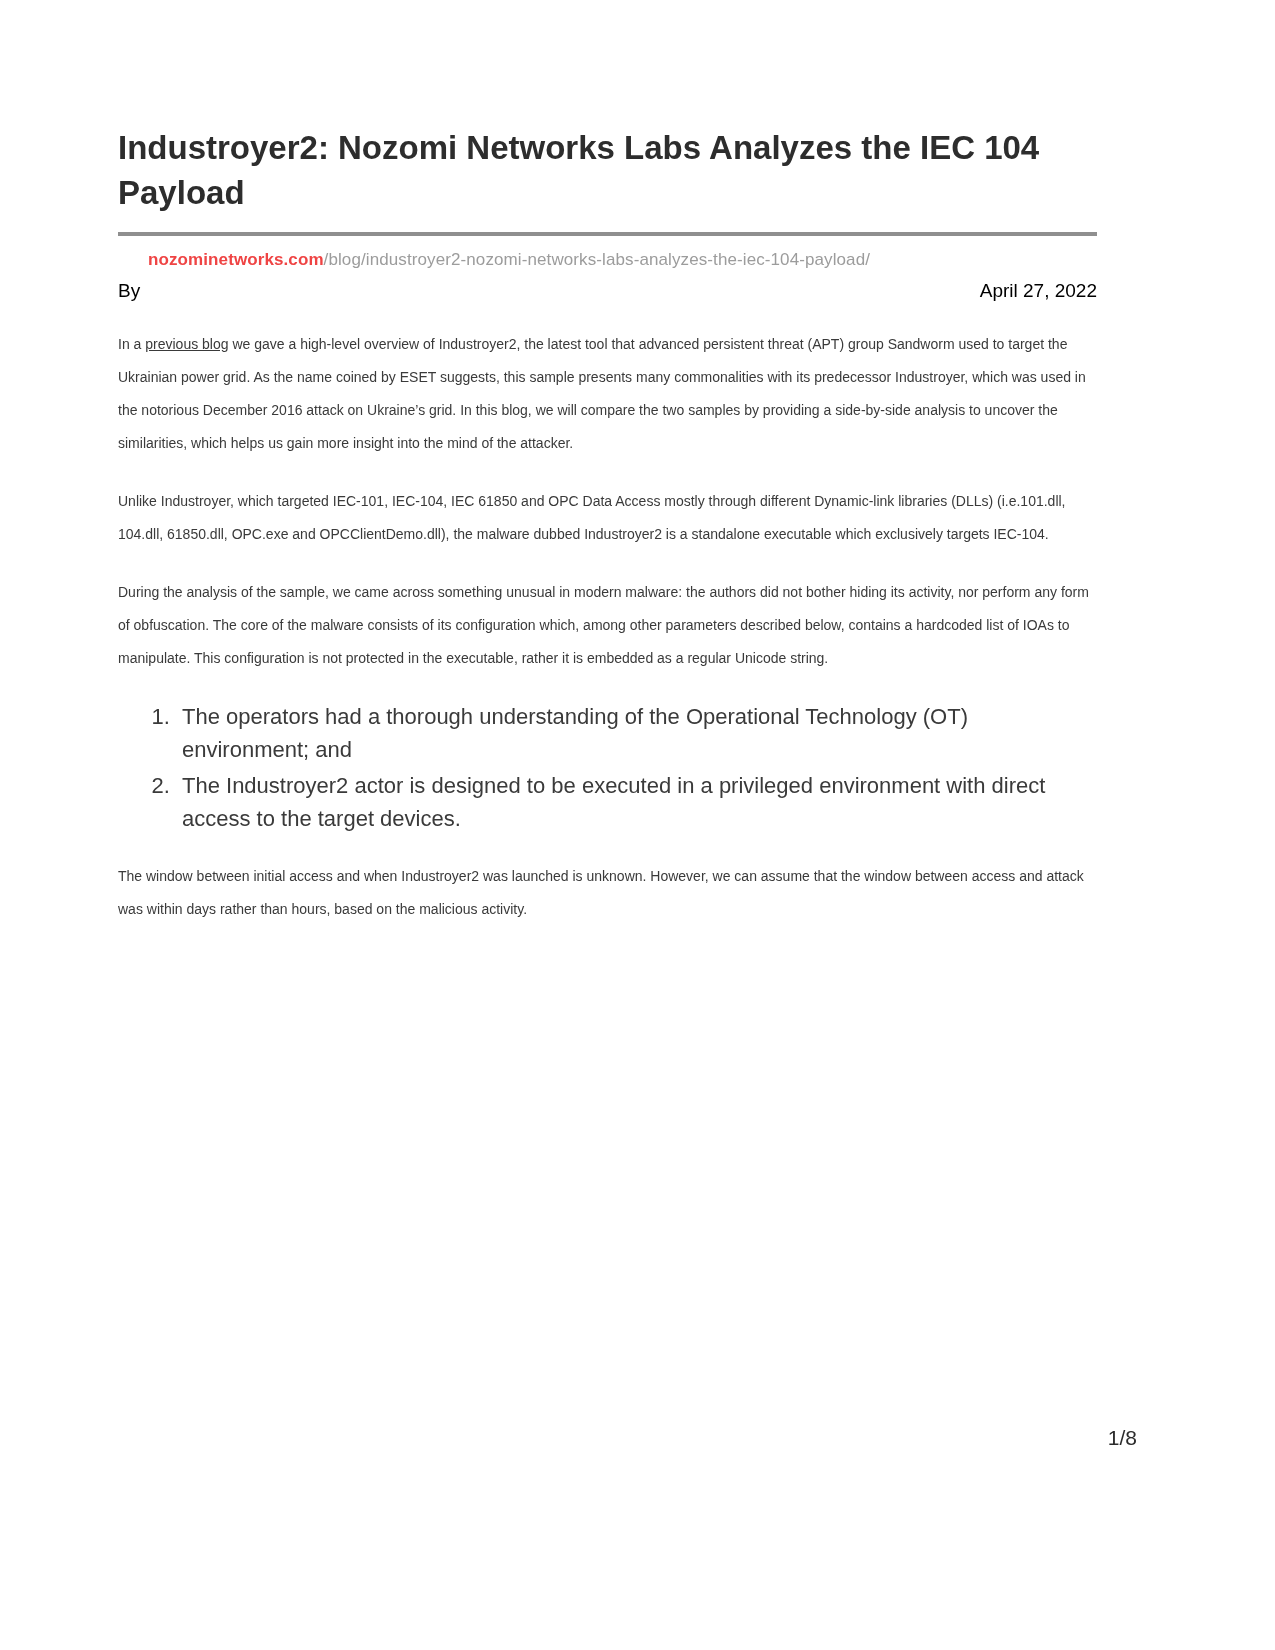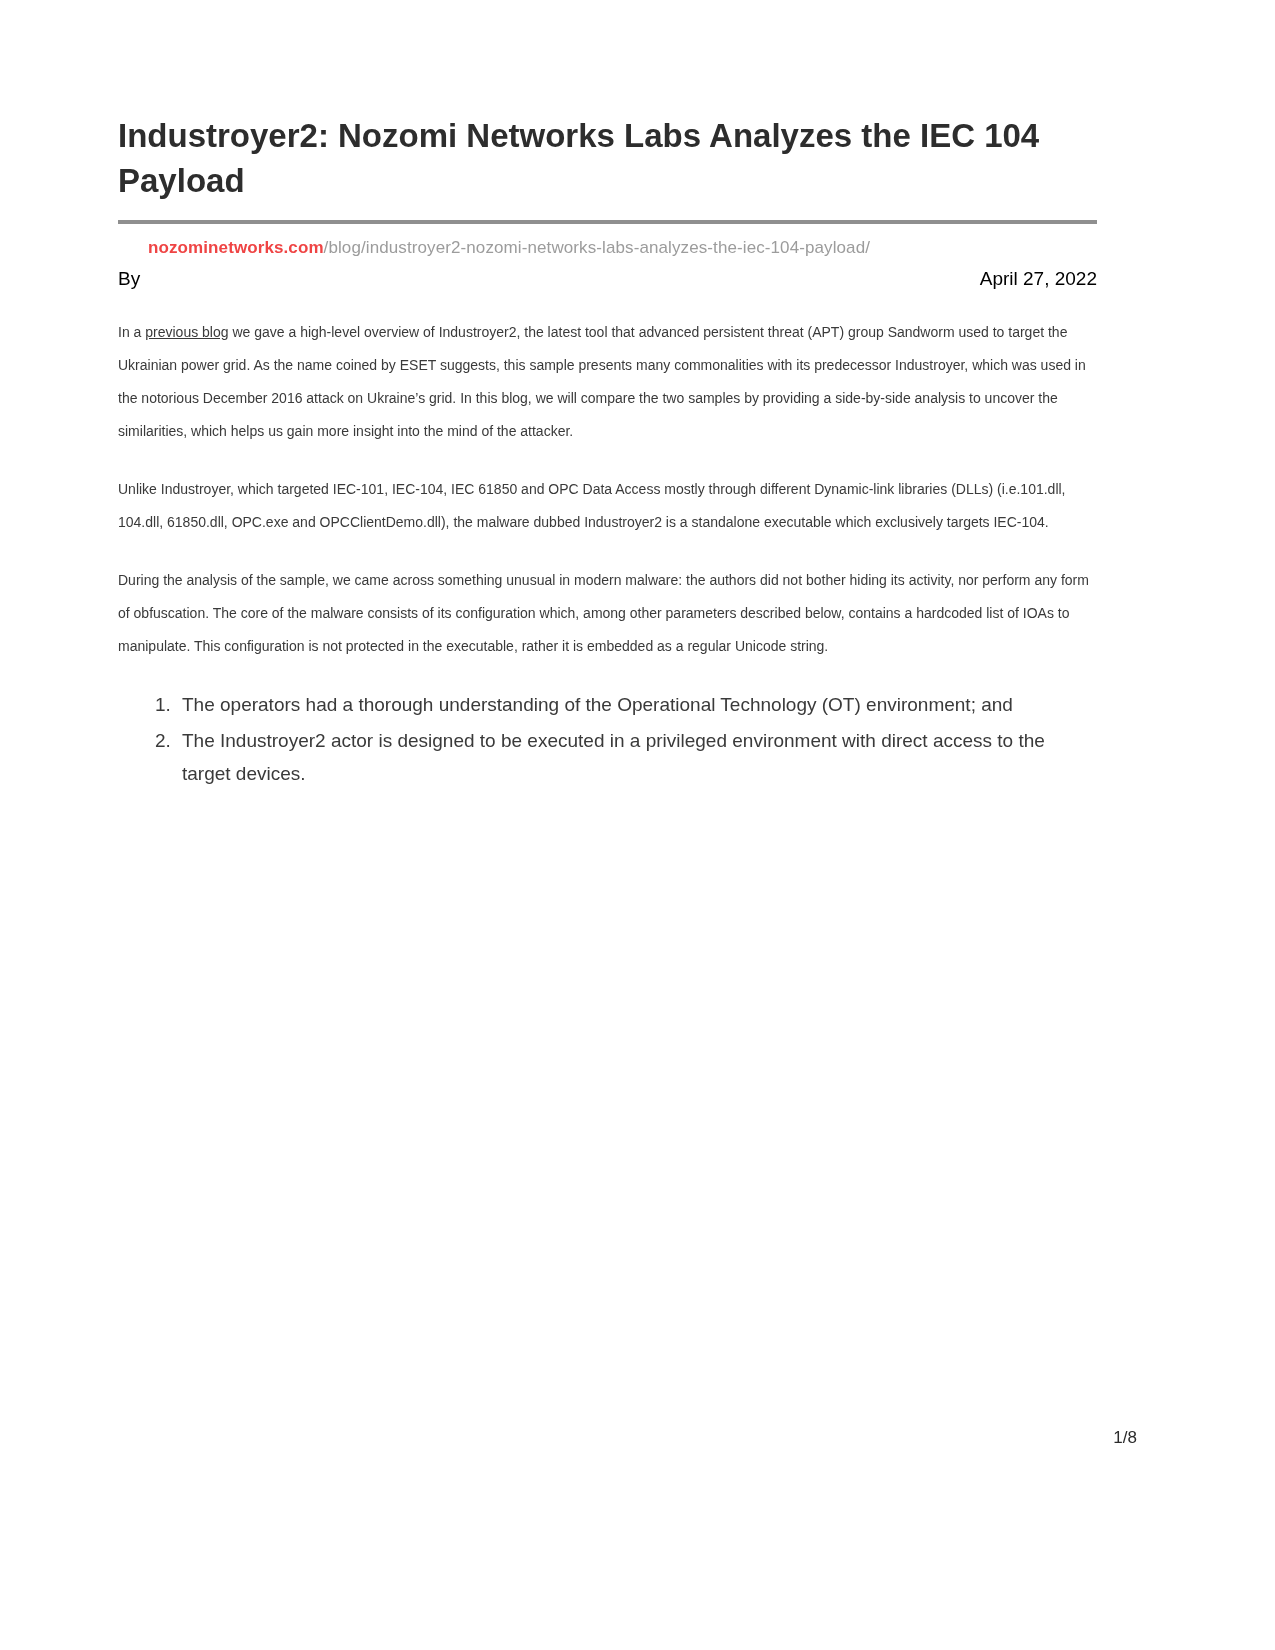--- a/index.html
+++ b/index.html
@@ -10,21 +10,21 @@
     body {
       font-family: "Liberation Sans", sans-serif;
       -webkit-font-smoothing: antialiased;
     }
     .page {
       position: relative;
       width: 1275px;
       height: 1544px;
       background: #ffffff;
       overflow: hidden;
-      margin: 4px auto;
+      margin: 16px auto;
     }
     .content {
       padding: 110px 178px 0 118px;
     }
     .article-title {
       font-size: 33px;
       line-height: 1.36;
       font-weight: bold;
       color: #2d2d2d;
       margin: 0 0 16px 0;
@@ -63,33 +63,33 @@
       margin: 0;
     }
     .inline-link {
       color: #3a3a3a;
       text-decoration: underline;
       cursor: pointer;
     }
     ol.numbered-list {
       margin: 0 0 25px 0;
       padding: 0 0 0 58px;
-      font-size: 19px;
+      font-size: 22px;
       line-height: 33px;
       color: #3a3a3a;
     }
     ol.numbered-list li {
       padding-left: 6px;
       margin: 0 0 3px 0;
     }
     .page-number {
       position: absolute;
       right: 138px;
-      bottom: 100px;
-      font-size: 17px;
+      bottom: 110px;
+      font-size: 21px;
       color: #2b2b2b;
     }
   </style>
 </head>
 <body>
 
 <div class="page">
   <div class="content">
 
     <h1 class="article-title">Industroyer2: Nozomi Networks Labs Analyzes the IEC 104 Payload</h1>
@@ -110,17 +110,18 @@
     <div class="para">Unlike Industroyer, which targeted IEC-101, IEC-104, IEC 61850 and OPC Data Access mostly through different Dynamic-link libraries (DLLs) (i.e.101.dll, 104.dll, 61850.dll, OPC.exe and OPCClientDemo.dll), the malware dubbed Industroyer2 is a standalone executable which exclusively targets IEC-104.</div>
 
     <div class="para">During the analysis of the sample, we came across something unusual in modern malware: the authors did not bother hiding its activity, nor perform any form of obfuscation. The core of the malware consists of its configuration which, among other parameters described below, contains a hardcoded list of IOAs to manipulate. This configuration is not protected in the executable, rather it is embedded as a regular Unicode string.</div>
 
 
     <ol class="numbered-list">
       <li>The operators had a thorough understanding of the Operational Technology (OT) environment; and</li>
       <li>The Industroyer2 actor is designed to be executed in a privileged environment with direct access to the target devices.</li>
     </ol>
 
+    <div class="para">The window between initial access and when Industroyer2 was launched is unknown. However, we can assume that the window between access and attack was within days rather than hours, based on the malicious activity.</div>
 
   </div>
 
   <div class="page-number">1/8</div>
 </div>
 
 </body></html>

